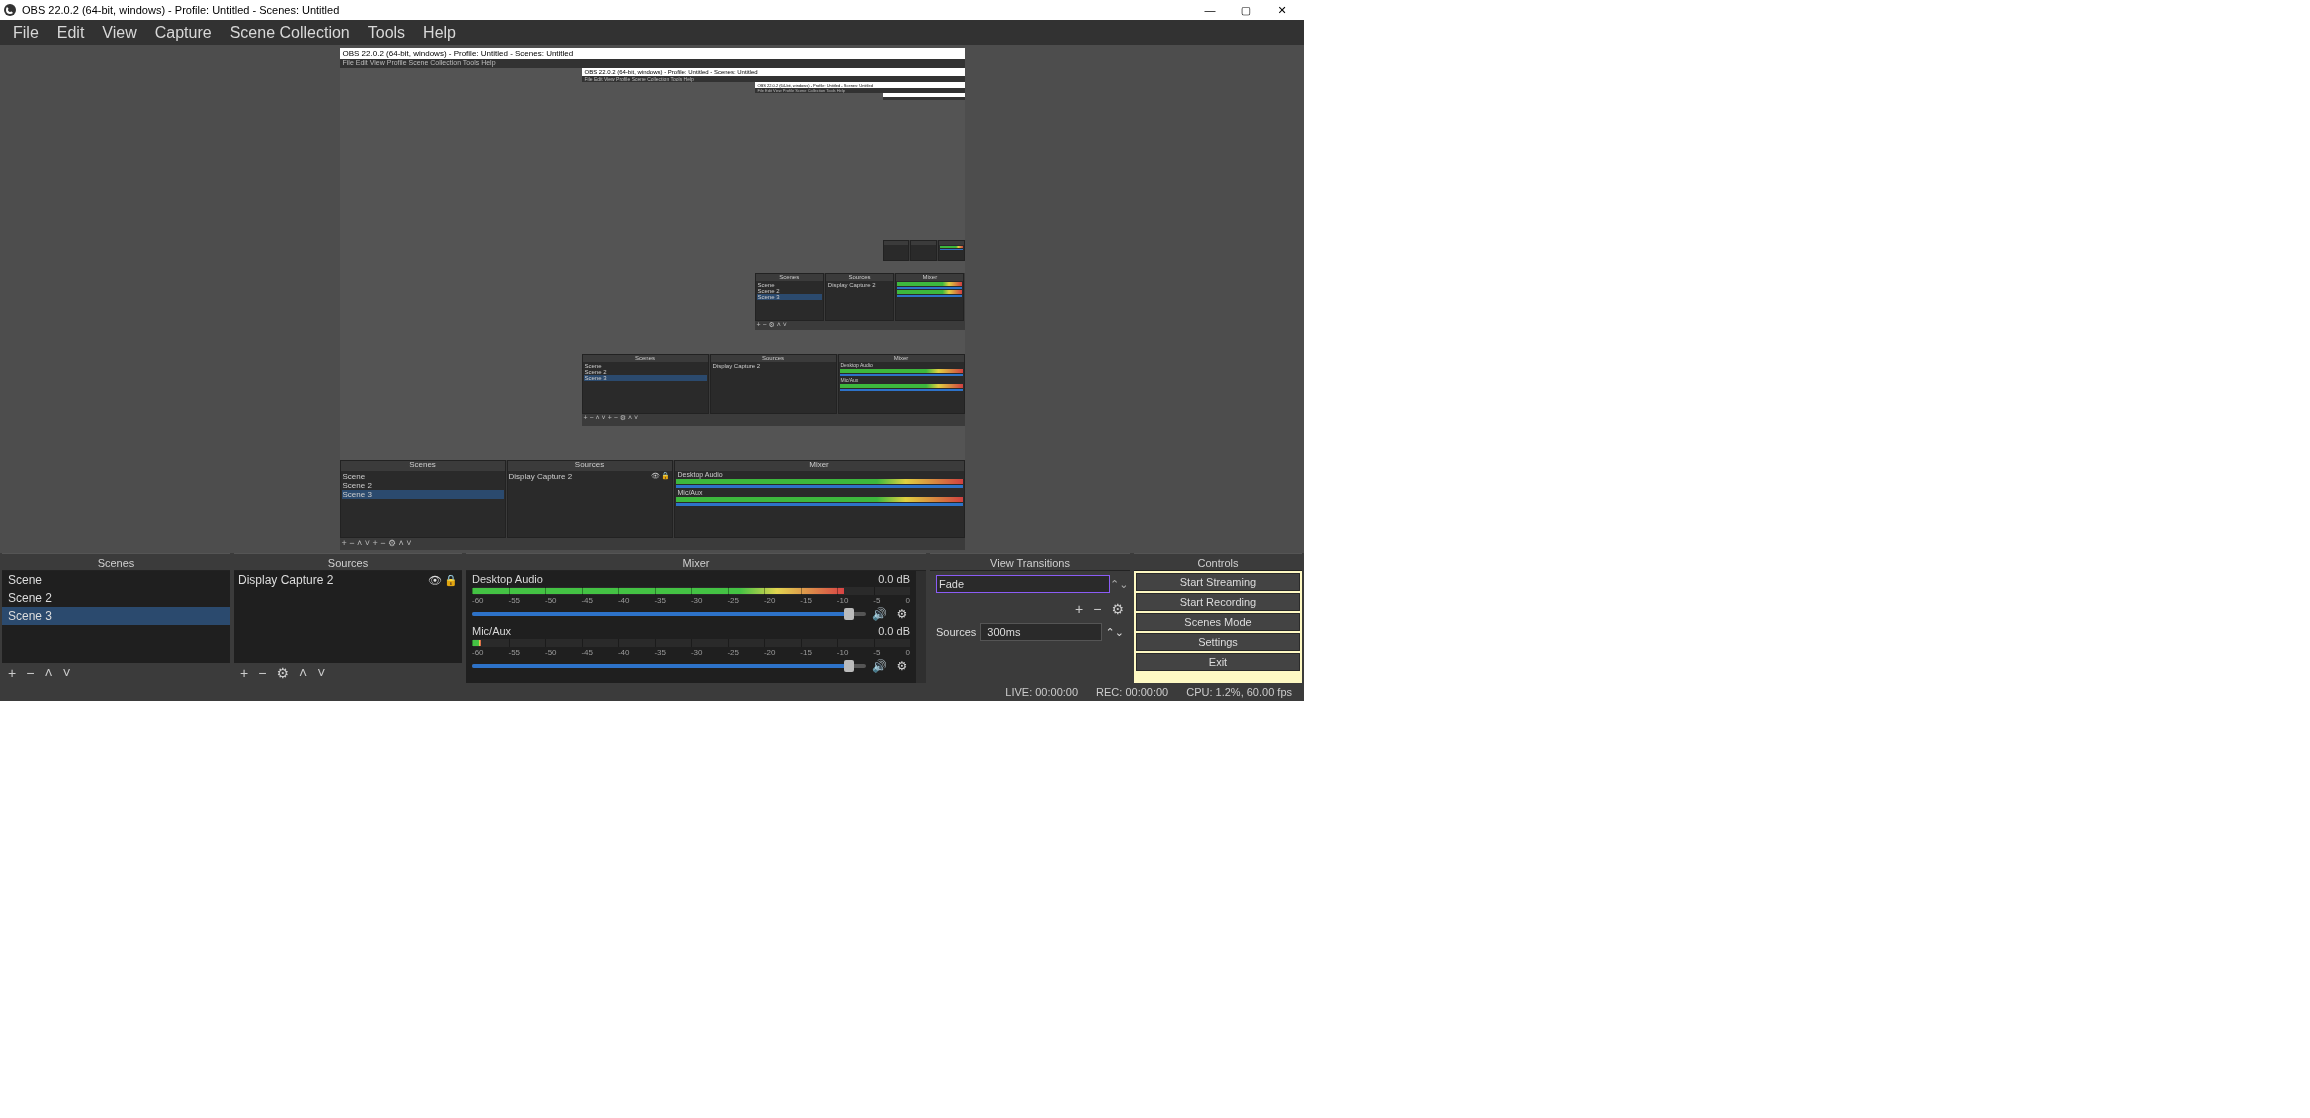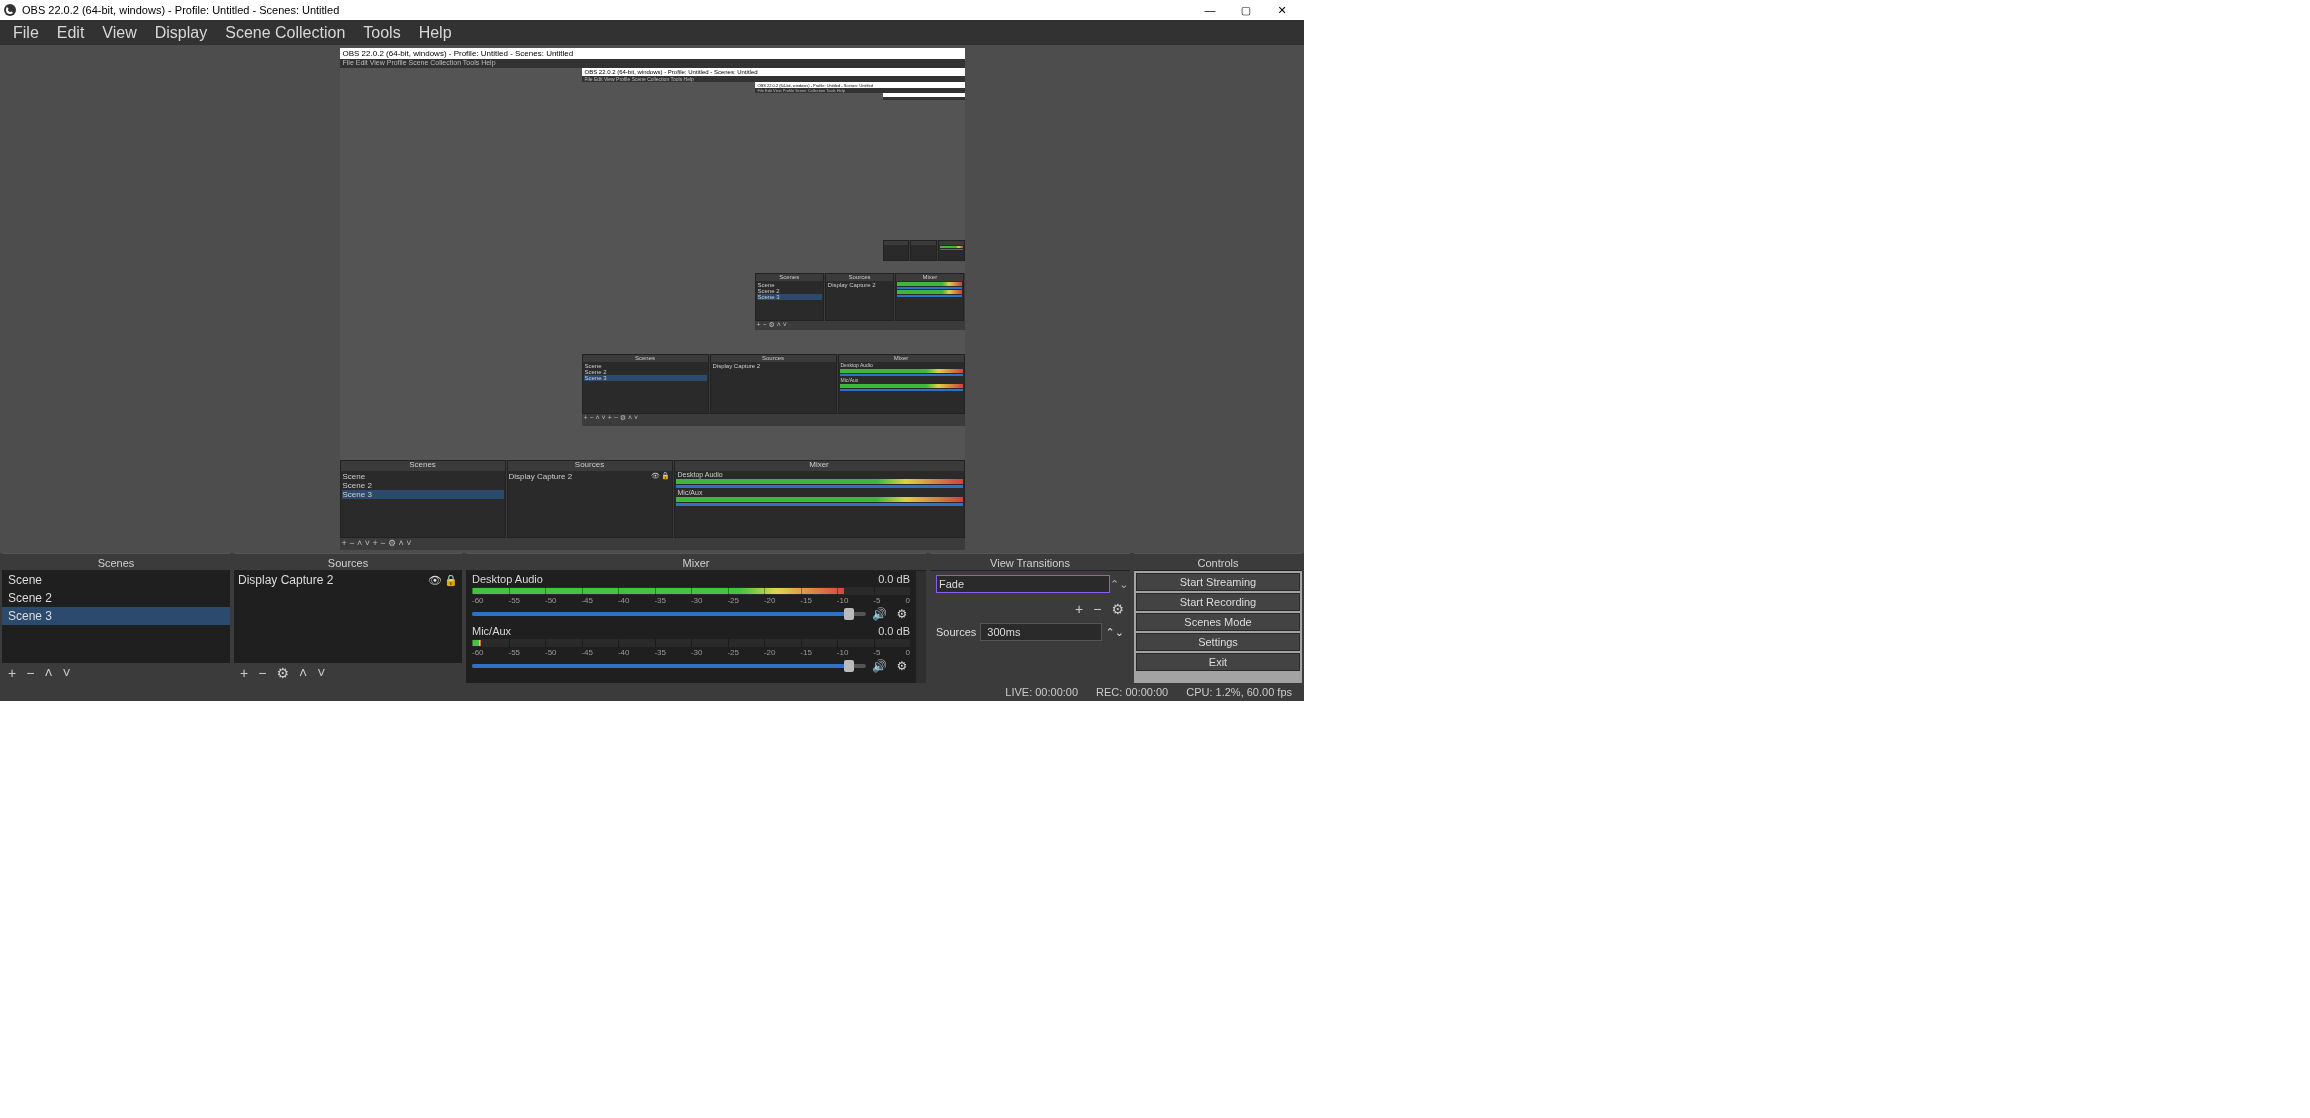--- a/index.html
+++ b/index.html
@@ -93,21 +93,21 @@
     <span class="title">OBS 22.0.2 (64-bit, windows) - Profile: Untitled - Scenes: Untitled</span>
     <span class="winbtn">—</span>
     <span class="winbtn">▢</span>
     <span class="winbtn">✕</span>
   </div>
 
   <div class="menubar">
     <span class="mi">File</span>
     <span class="mi">Edit</span>
     <span class="mi">View</span>
-    <span class="mi">Display</span>
+    <span class="mi">Capture</span>
     <span class="mi">Scene Collection</span>
     <span class="mi">Tools</span>
     <span class="mi">Help</span>
   </div>
 
   <div class="preview">
     <div class="preview-inner">
 
       <div class="mini-obs" style="left:0;top:0;width:625px;height:502px">
         <div class="mini-title" style="height:11px;font-size:8px">OBS 22.0.2 (64-bit, windows) - Profile: Untitled - Scenes: Untitled</div>
@@ -383,21 +383,21 @@
         <div class="trans-dur">
           <span>Sources</span>
           <div class="inp">300ms</div>
           <div class="arrow">⌃⌄</div>
         </div>
       </div>
     </div>
 
     <div class="panel controls">
       <div class="panel-header">Controls</div>
-      <div class="panel-body controls-body" style="background:#a3a3a3">
+      <div class="panel-body controls-body" style="background:#fef9c3">
         <div class="ctl-btn">Start Streaming</div>
         <div class="ctl-btn">Start Recording</div>
         <div class="ctl-btn">Scenes Mode</div>
         <div class="ctl-btn">Settings</div>
         <div class="ctl-btn">Exit</div>
       </div>
     </div>
   </div>
 
   <div class="statusbar">

